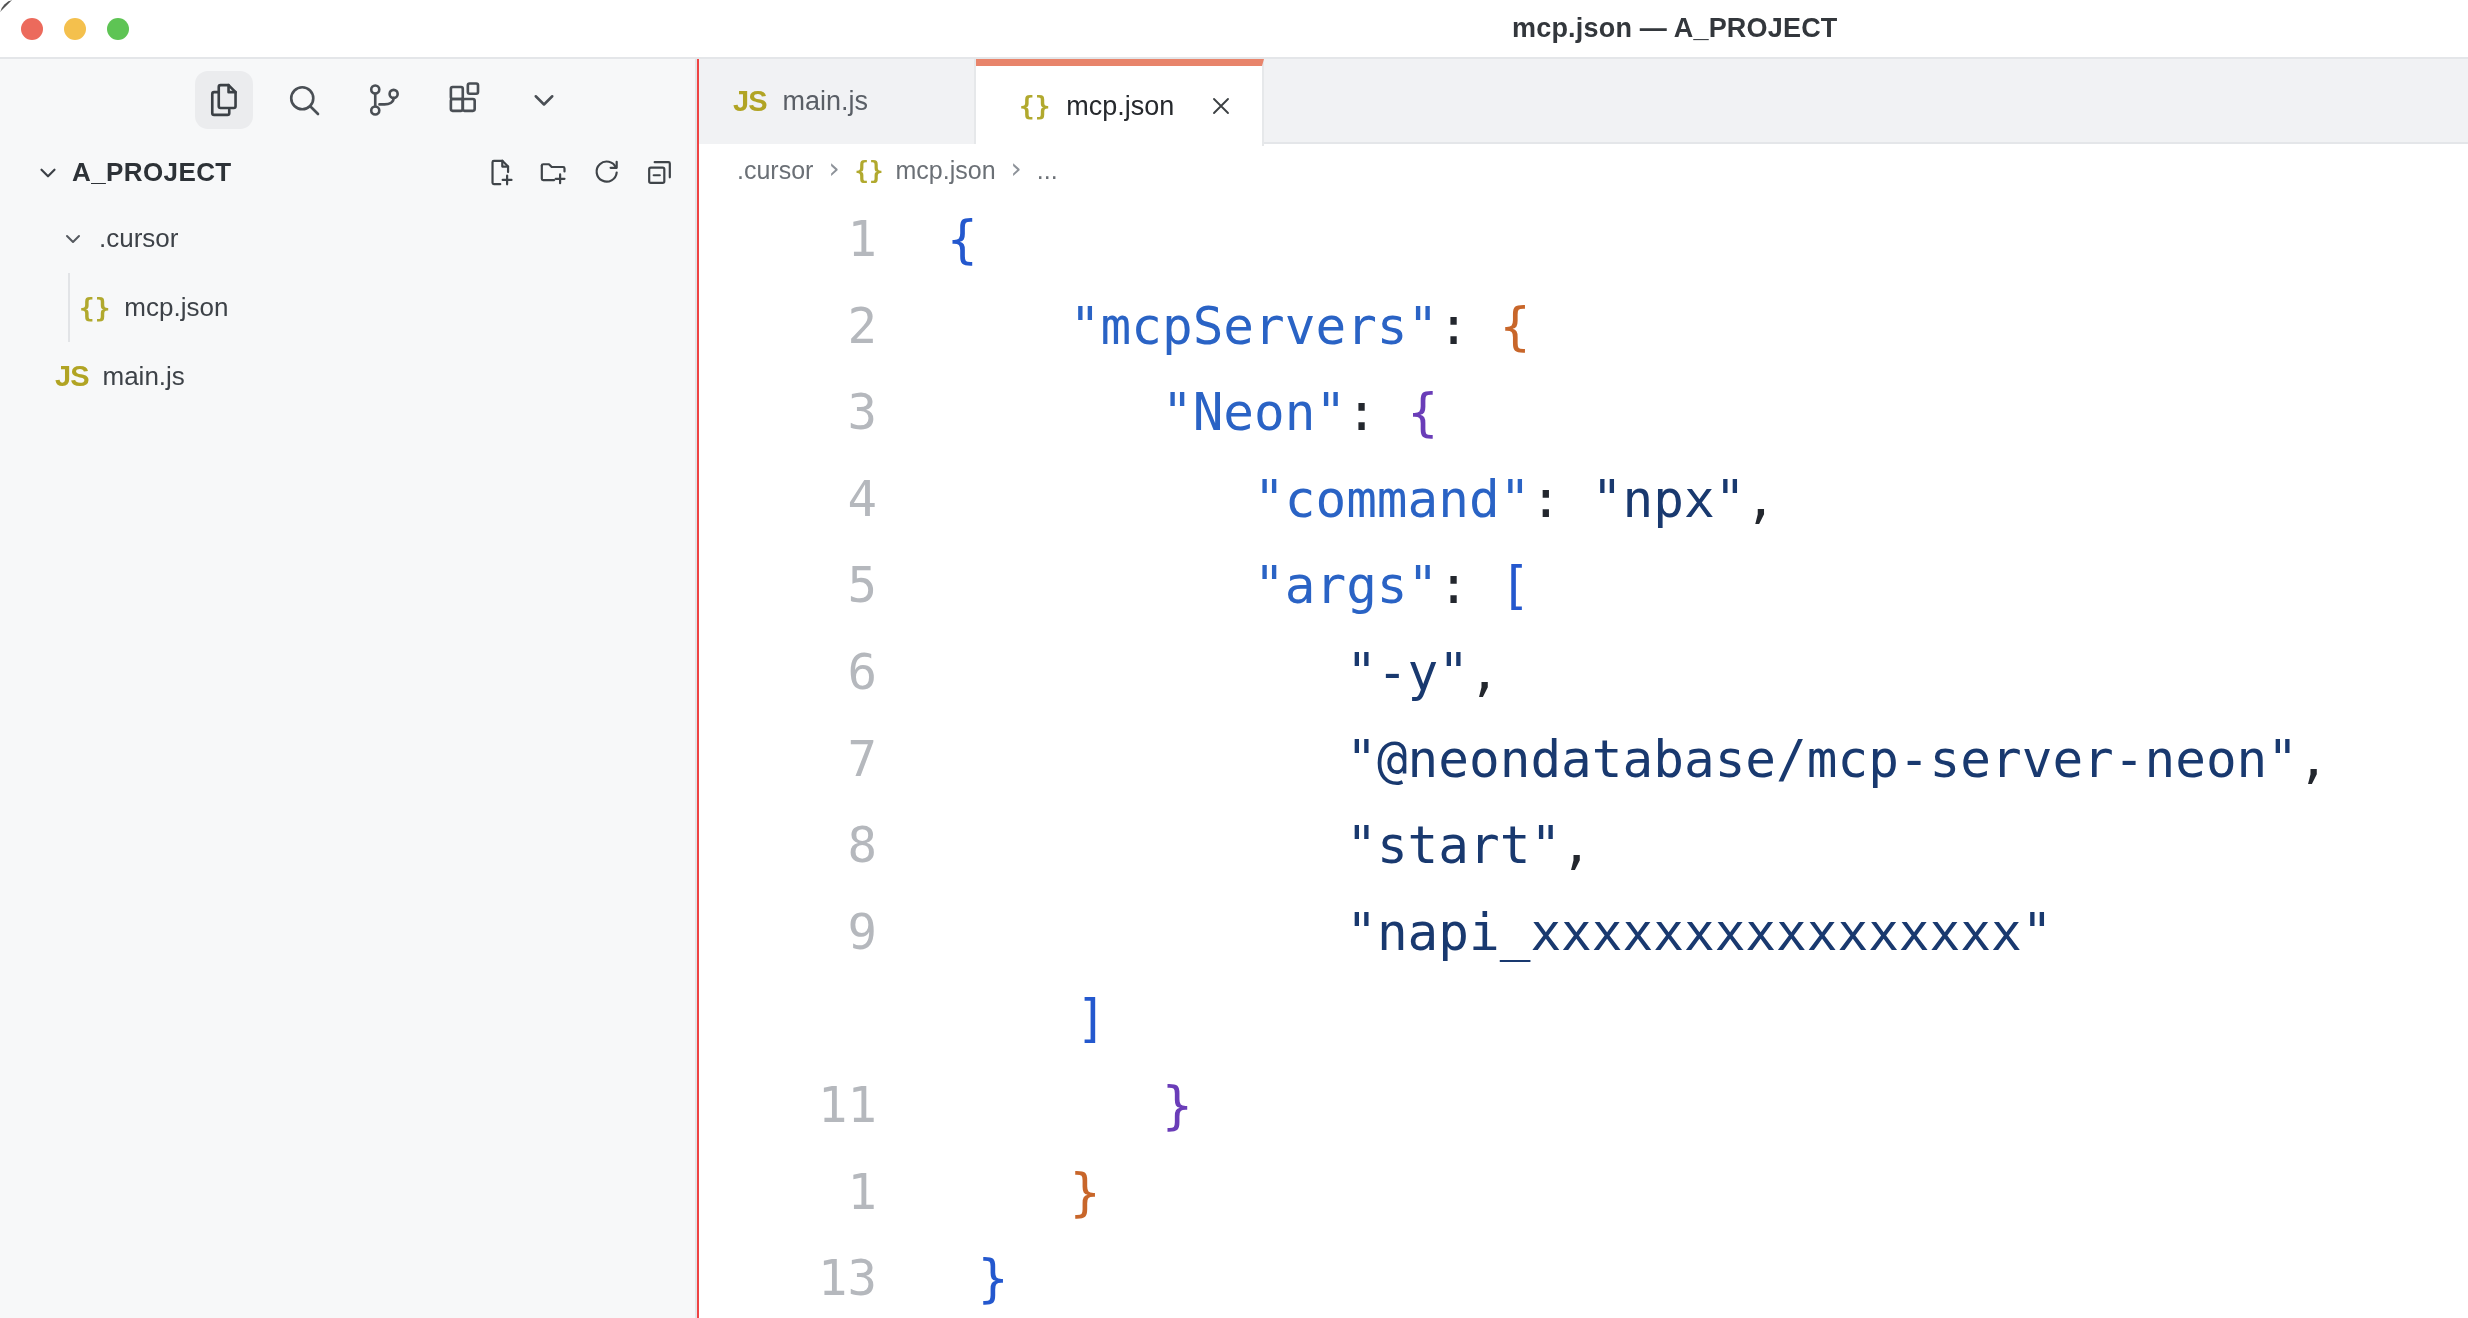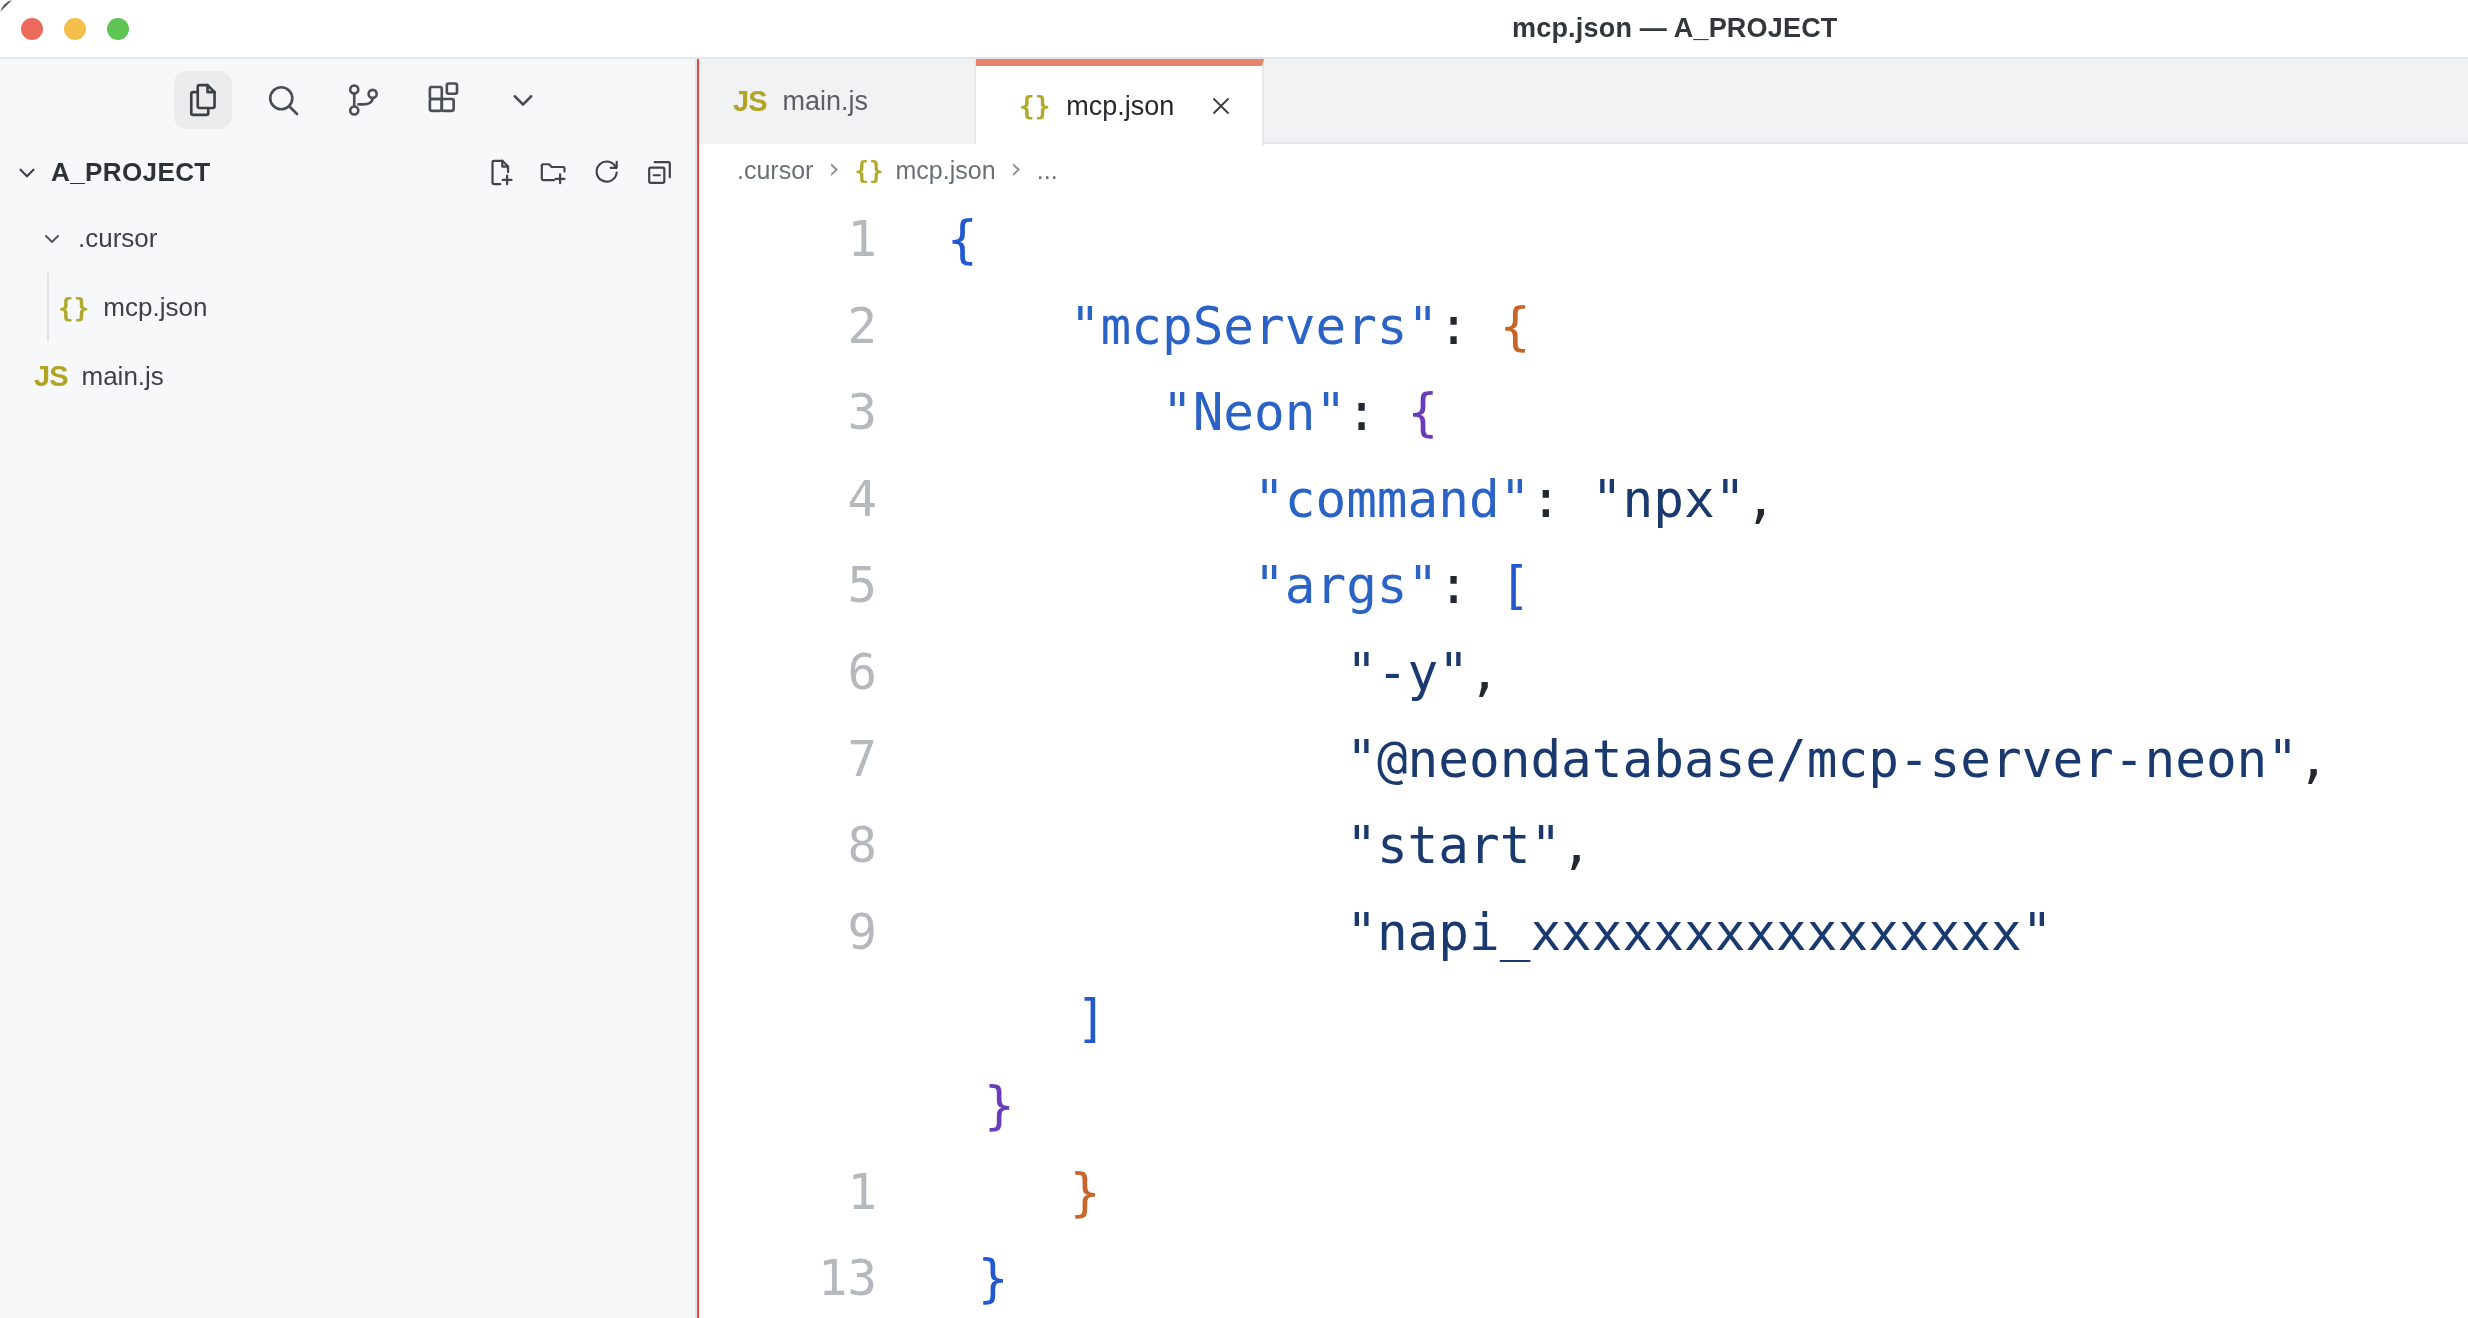--- a/index.html
+++ b/index.html
@@ -17,21 +17,21 @@
   .traffic { position:absolute; left:21px; top:18px; display:flex; gap:21px; }
   .tl { width:22px; height:22px; border-radius:50%; display:block; }
   .tl.red    { background:#ec6a5c; }
   .tl.yellow { background:#f4c04d; }
   .tl.green  { background:#5ec454; }
   .wtitle { position:absolute; left:1512px; top:0; height:57px; line-height:57px;
     font-size:27px; font-weight:600; color:#33373c; letter-spacing:.2px; }
 
   
   .sidebar { position:absolute; left:0; top:59px; width:697px; height:1259px;
-    background:#f7f8f9; border-right:2px solid #e4e6e9; }
+    background:#f7f8f9; border-right:2px solid #e4e6e9;padding-left:21px; }
   .sb-toolbar { position:relative; height:82px; display:flex; align-items:center;
     padding-left:174px; gap:22px; }
   .sb-icon { width:58px; height:58px; border-radius:13px; display:flex;
     align-items:center; justify-content:center; color:#4a4f55; }
   .sb-icon.active { background:#ebecee; color:#3b4045; }
   .sb-icon svg { width:42px; height:42px; }
   .sb-icon.small svg { width:36px; height:36px; }
 
   .explorer-header { position:relative; height:63px; display:flex; align-items:center;
     padding-left:14px; }
@@ -235,18 +235,18 @@
         <div class="cl"><span class="ln">1</span><span class="ct"><span></span><span class="tk-b1">{</span></span></div>
         <div class="cl"><span class="ln">2</span><span class="ct"><span>    </span><span class="tk-key">"mcpServers"</span><span class="tk-pun">: </span><span class="tk-b2">{</span></span></div>
         <div class="cl"><span class="ln">3</span><span class="ct"><span>       </span><span class="tk-key">"Neon"</span><span class="tk-pun">: </span><span class="tk-b3">{</span></span></div>
         <div class="cl"><span class="ln">4</span><span class="ct"><span>          </span><span class="tk-key">"command"</span><span class="tk-pun">: </span><span class="tk-val">"npx"</span><span class="tk-pun">,</span></span></div>
         <div class="cl"><span class="ln">5</span><span class="ct"><span>          </span><span class="tk-key">"args"</span><span class="tk-pun">: </span><span class="tk-b1">[</span></span></div>
         <div class="cl"><span class="ln">6</span><span class="ct"><span>             </span><span class="tk-val">"-y"</span><span class="tk-pun">,</span></span></div>
         <div class="cl"><span class="ln">7</span><span class="ct"><span>             </span><span class="tk-val">"@neondatabase/mcp-server-neon"</span><span class="tk-pun">,</span></span></div>
         <div class="cl"><span class="ln">8</span><span class="ct"><span>             </span><span class="tk-val">"start"</span><span class="tk-pun">,</span></span></div>
         <div class="cl"><span class="ln">9</span><span class="ct"><span>             </span><span class="tk-val">"napi_xxxxxxxxxxxxxxxx"</span></span></div>
         <div class="cl"><span class="ct"><span>          </span><span class="tk-b1">]</span></span></div>
-        <div class="cl"><span class="ct"><span>       </span><span class="tk-b3">}</span></span></div>
+        <div class="cl"><span class="ln">11</span><span class="ct"><span>       </span><span class="tk-b3">}</span></span></div>
         <div class="cl"><span class="ln">1</span><span class="ct"><span>    </span><span class="tk-b2">}</span></span></div>
         <div class="cl"><span class="ln">13</span><span class="ct"><span> </span><span class="tk-b1">}</span></span></div>
       </div>
   </main>
 </div>
 
 </body></html>

